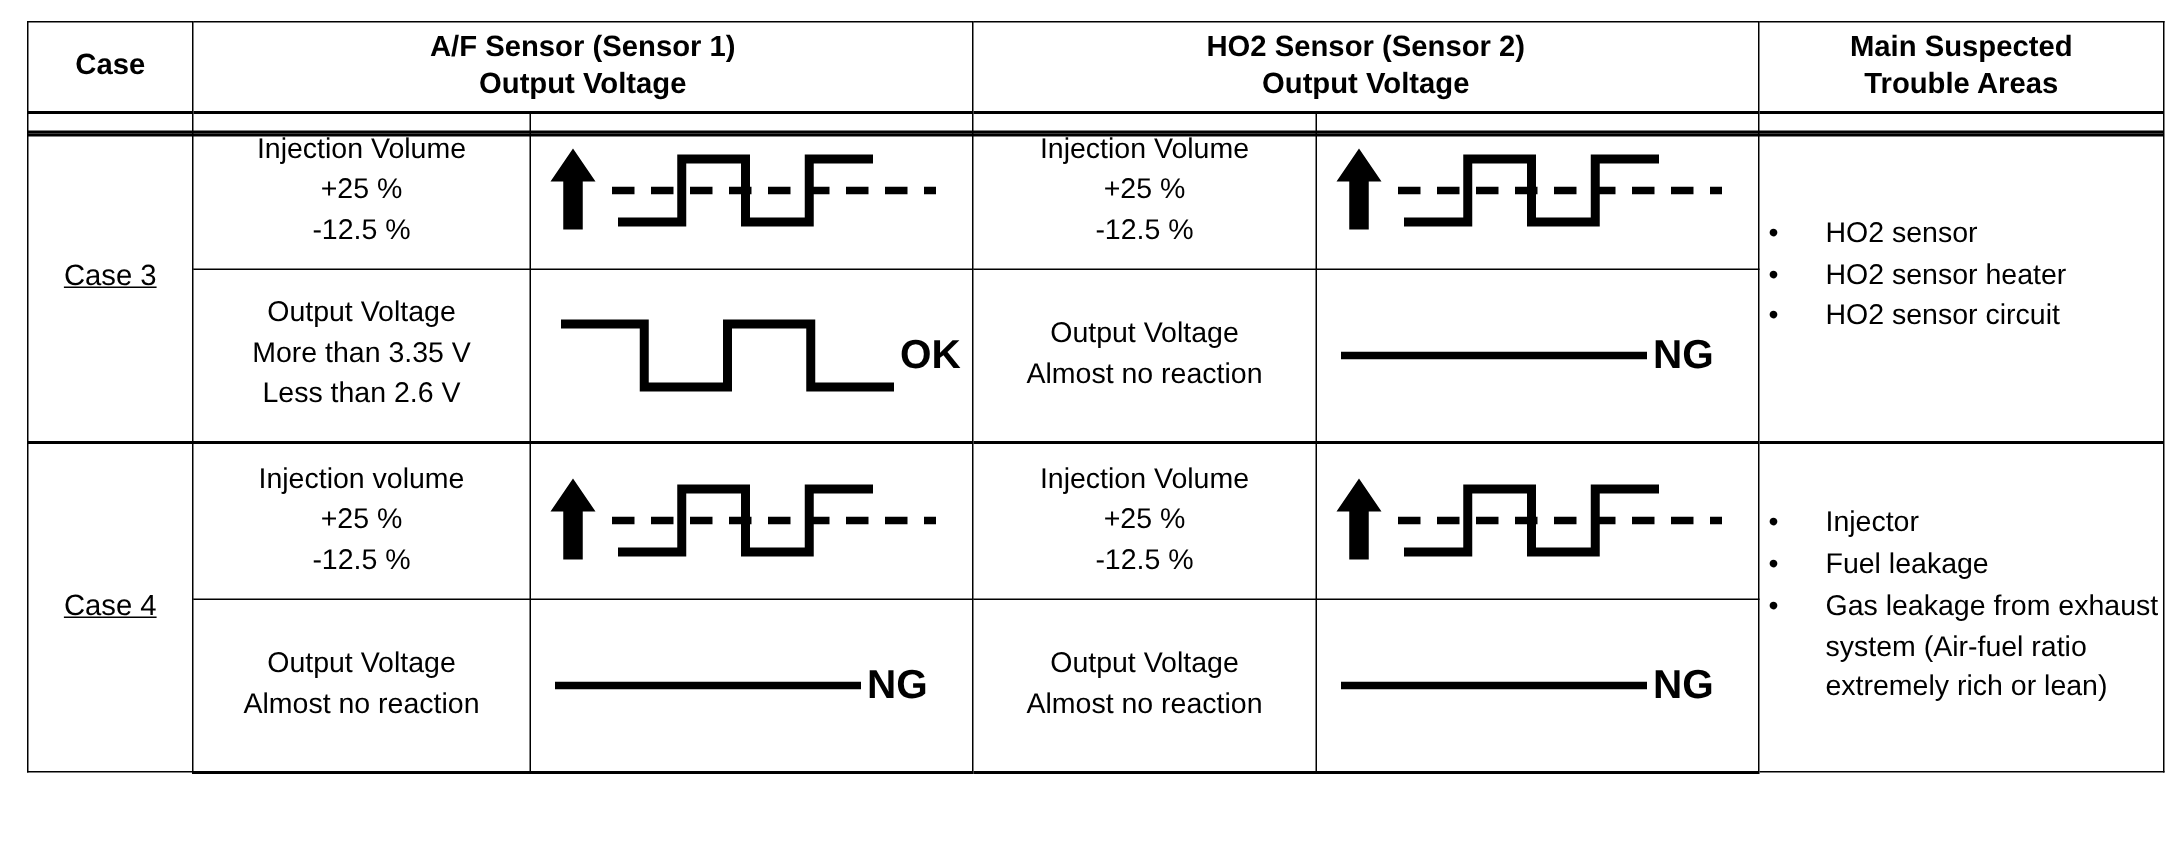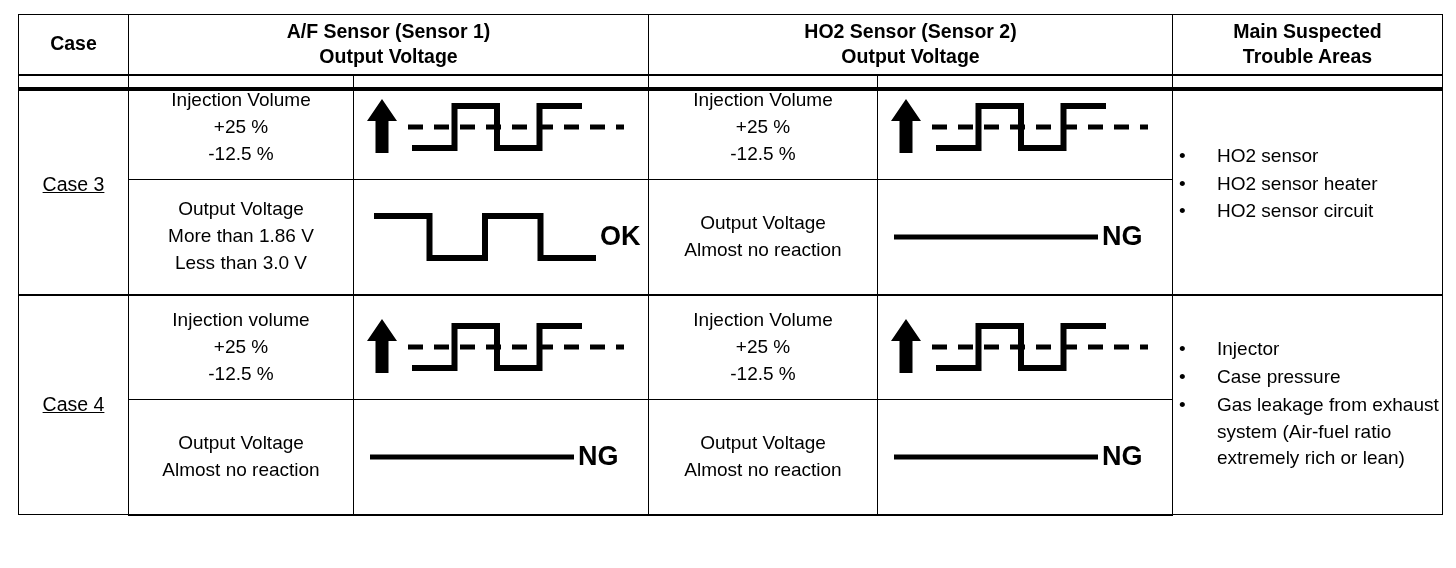--- a/index.html
+++ b/index.html
@@ -250,22 +250,22 @@
             <ul class="trouble-list">
               <li><span class="bullet">•</span><span>HO2 sensor</span></li>
               <li><span class="bullet">•</span><span>HO2 sensor heater</span></li>
               <li><span class="bullet">•</span><span>HO2 sensor circuit</span></li>
             </ul>
           </td>
         </tr>
         <tr class="block-end" style="height: 115px;">
           <td class="desc-cell">
             <span class="desc-line">Output Voltage</span>
-            <span class="desc-line">More than 1.86 V</span>
-            <span class="desc-line">Less than 3.0 V</span>
+            <span class="desc-line">More than 3.35 V</span>
+            <span class="desc-line">Less than 2.6 V</span>
           </td>
           <td class="wave-cell">
             <div class="wave-wrap">
               <svg width="282" height="96" viewBox="0 0 282 96" class="wave">
                 <path d="M 14 27 L 69.5 27 L 69.5 69 L 125 69 L 125 27 L 180.5 27 L 180.5 69 L 236 69" class="wv-solid"></path>
                 <text x="240" y="49" class="wv-label">OK</text>
               </svg>
             </div>
           </td>
           <td class="desc-cell">
@@ -311,21 +311,21 @@
                   <polygon points="22,20 37,42 28.5,42 28.5,74 15.5,74 15.5,42 7,42" class="wv-arrow"></polygon>
                 </g>
                 <path d="M 52 69 L 94.5 69 L 94.5 27 L 137 27 L 137 69 L 179.5 69 L 179.5 27 L 222 27" class="wv-solid"></path>
                 <line x1="48" y1="48" x2="264" y2="48" class="wv-dash"></line>
               </svg>
             </div>
           </td>
           <td class="trouble-cell" rowspan="2">
             <ul class="trouble-list">
               <li><span class="bullet">•</span><span>Injector</span></li>
-              <li><span class="bullet">•</span><span>Case pressure</span></li>
+              <li><span class="bullet">•</span><span>Fuel leakage</span></li>
               <li><span class="bullet">•</span><span>Gas leakage from exhaust system (Air-fuel ratio extremely rich or lean)</span></li>
             </ul>
           </td>
         </tr>
         <tr class="block-end" style="height: 115px;">
           <td class="desc-cell">
             <span class="desc-line">Output Voltage</span>
             <span class="desc-line">Almost no reaction</span>
           </td>
           <td class="wave-cell">

